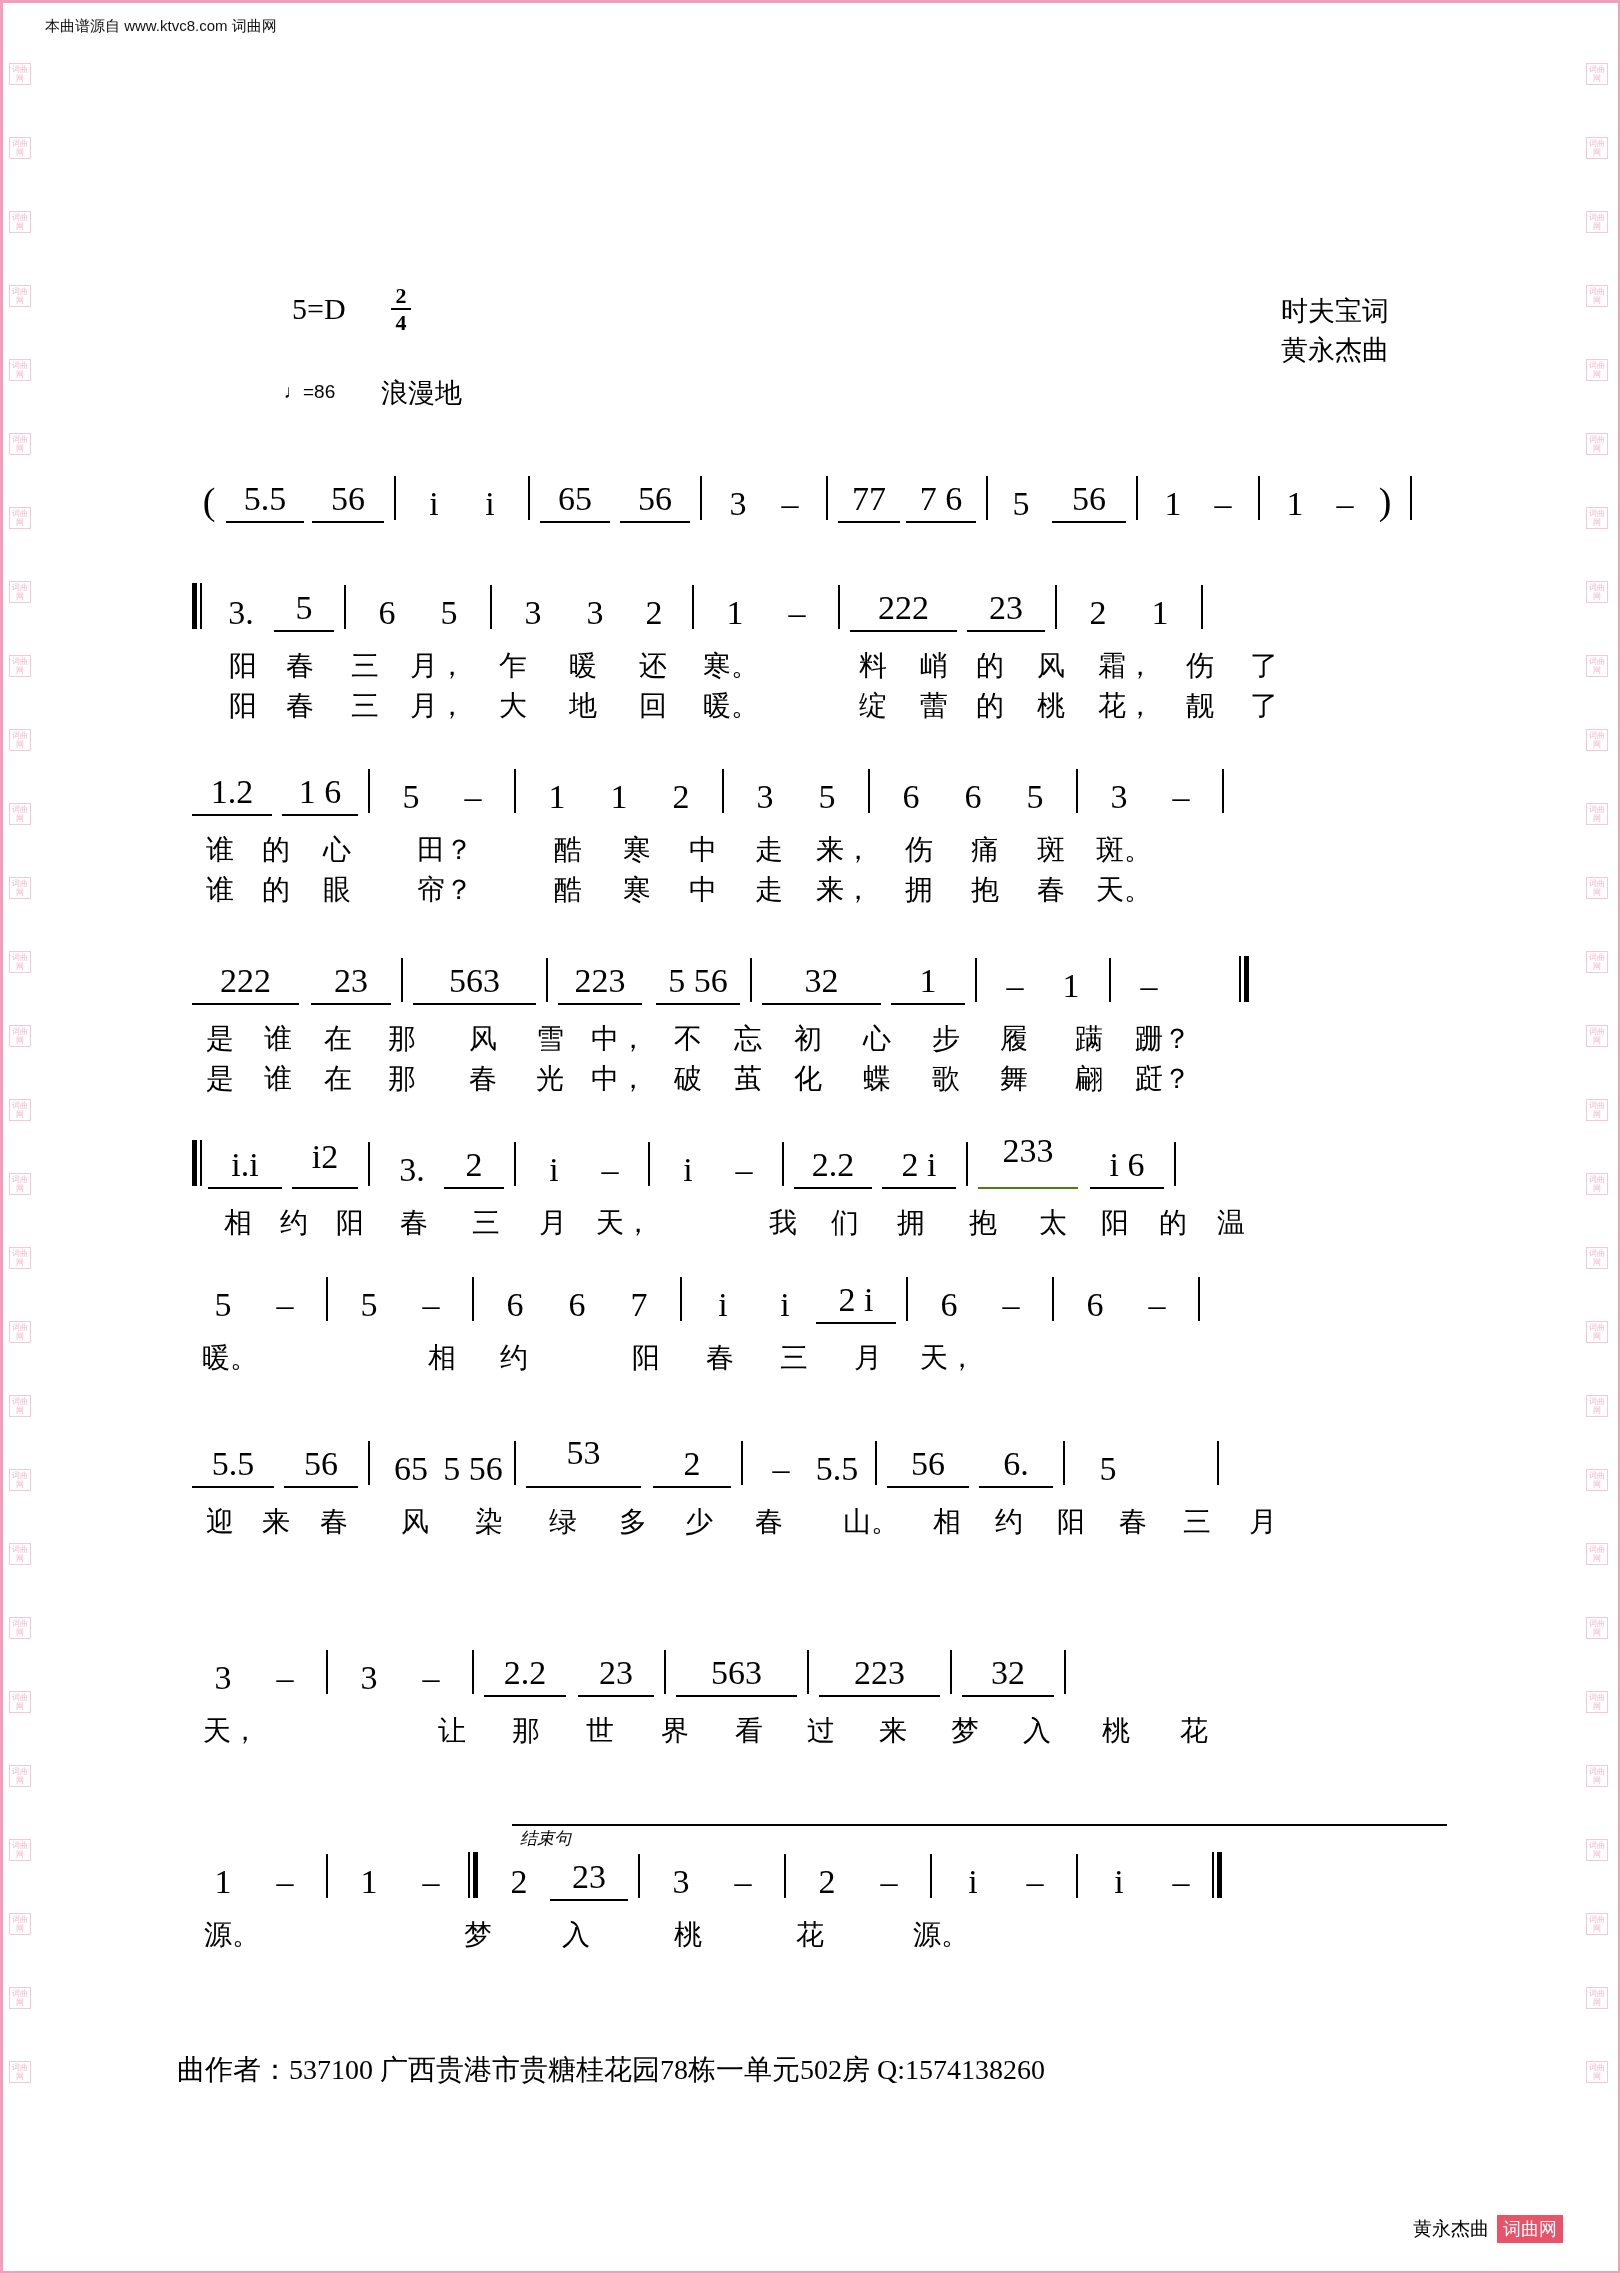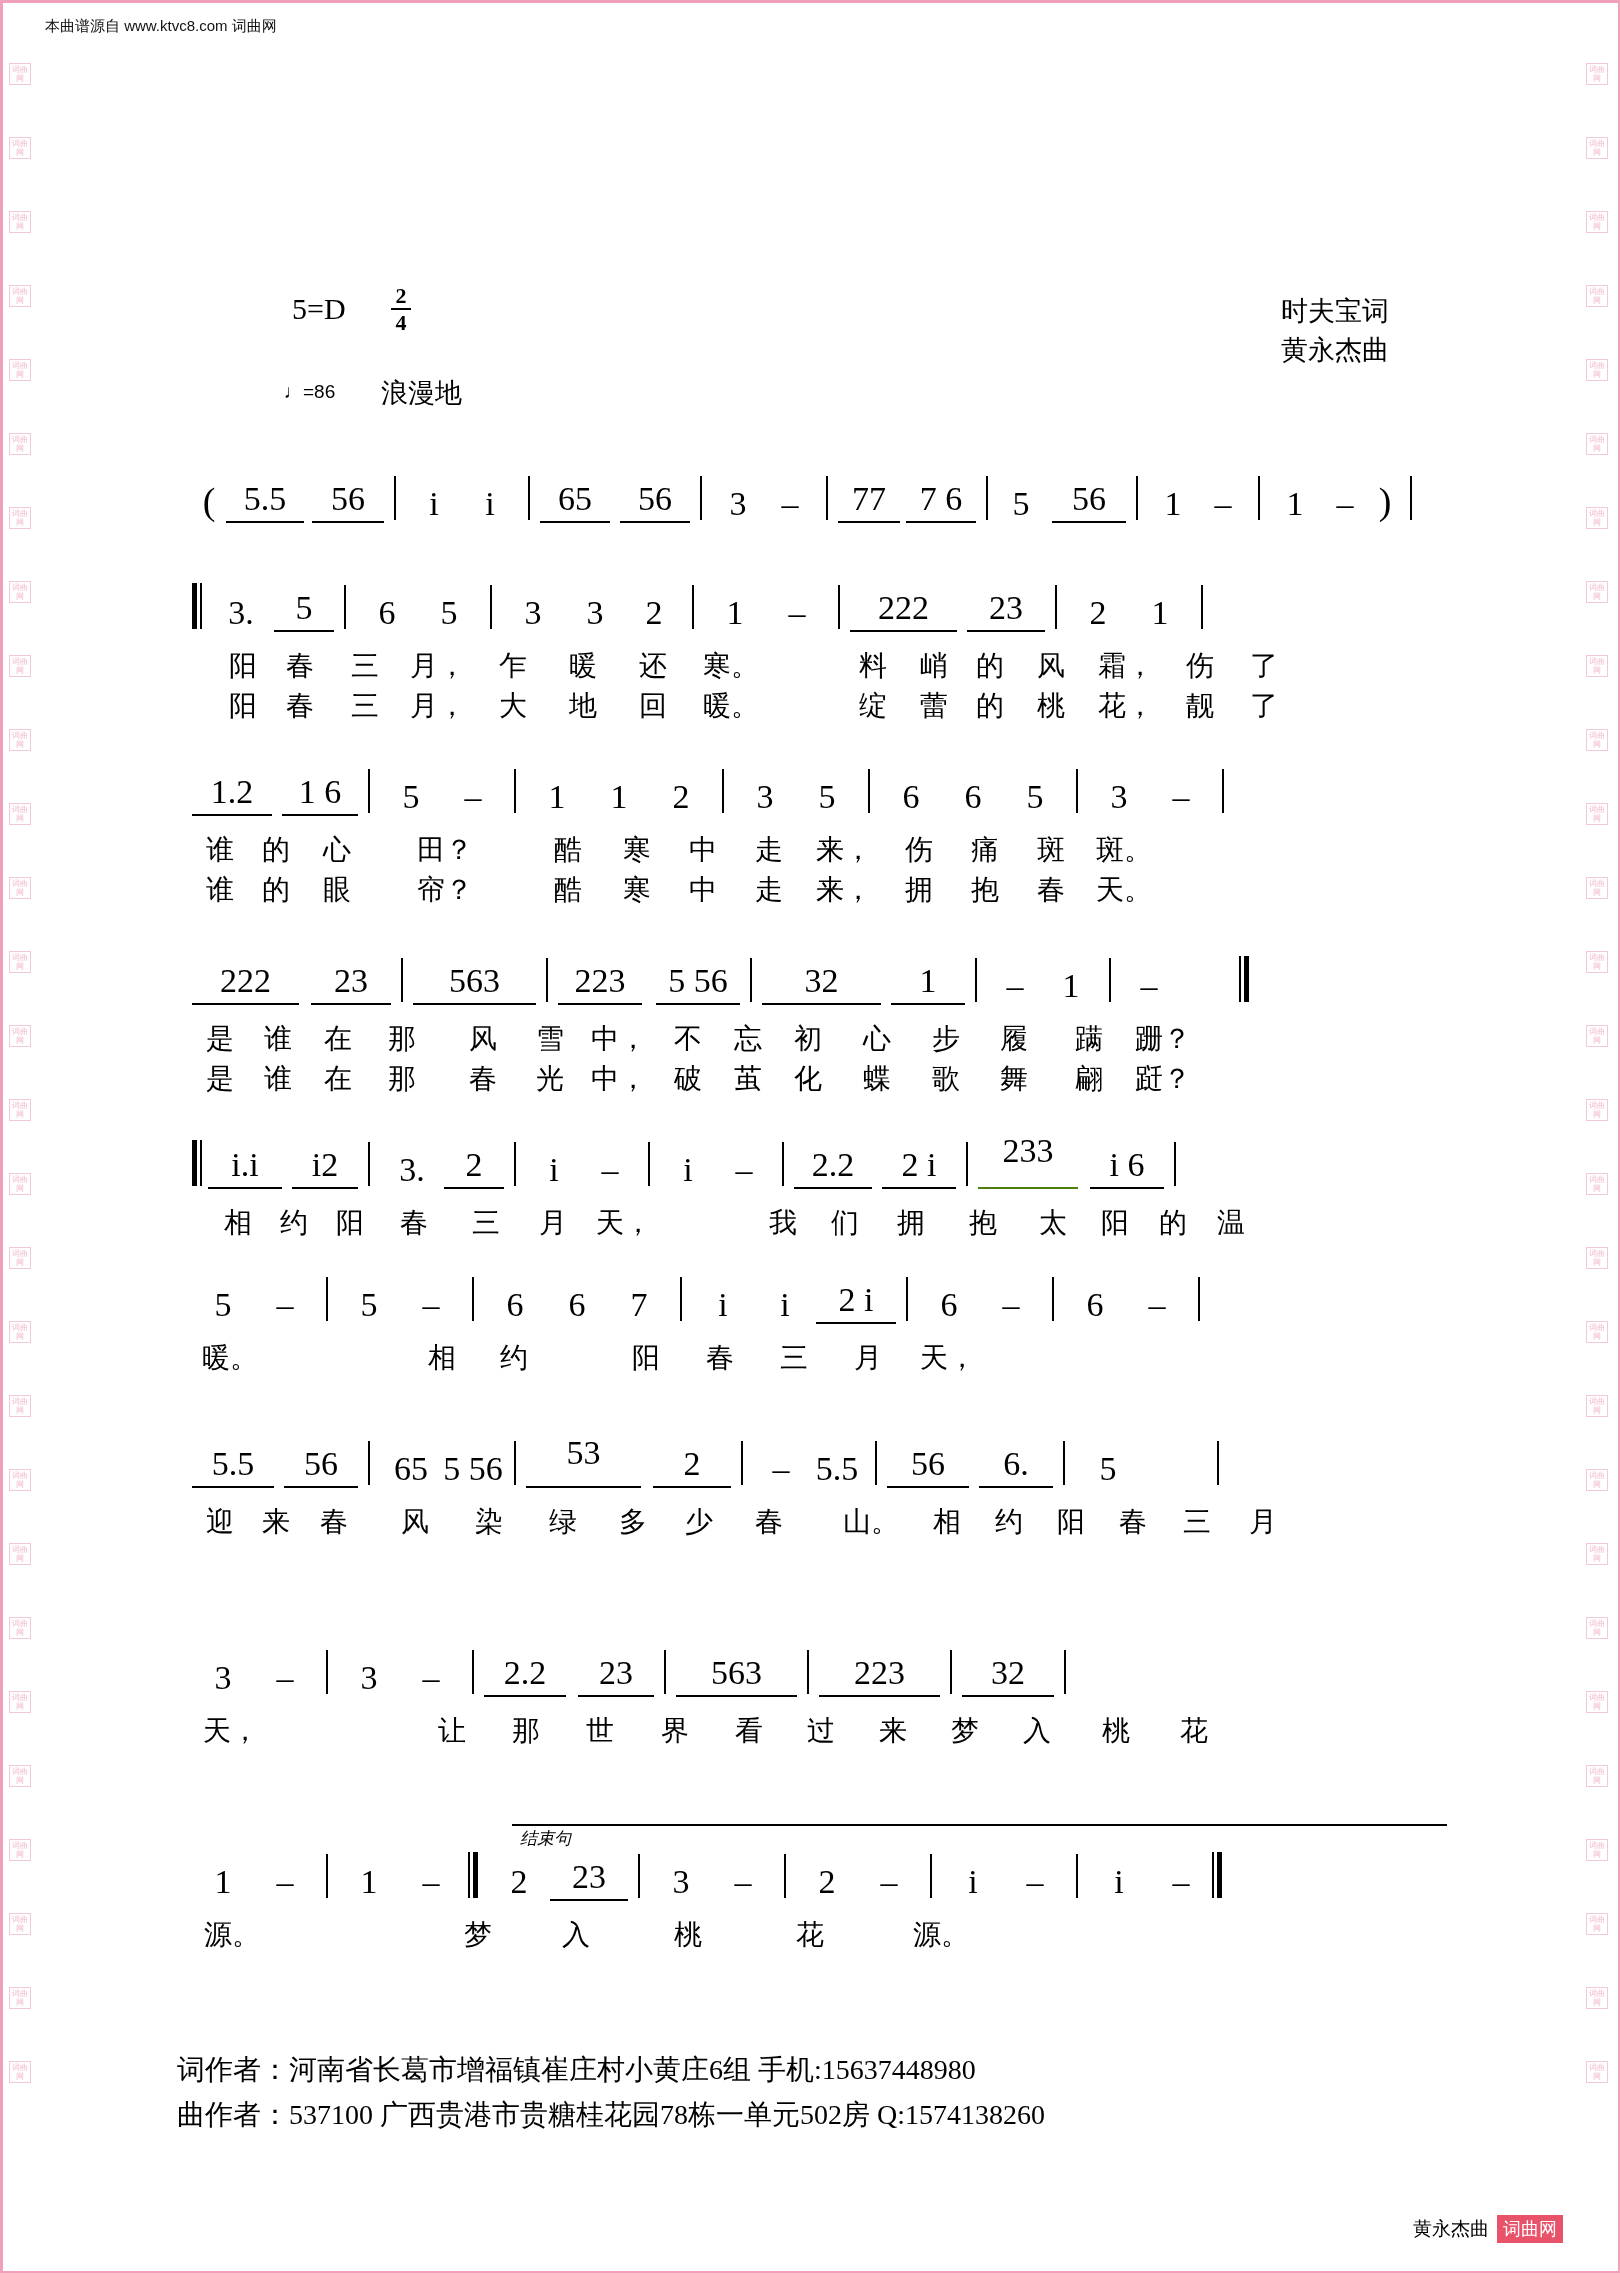--- a/index.html
+++ b/index.html
@@ -507,21 +507,21 @@
       <span class="lyr" style="width:76px;">舞</span>
       <span class="lyr" style="width:74px;">翩</span>
       <span class="lyr" style="width:74px;">跹？</span>
     </div>
   </div>
 
   <div class="system" style="top:1134px;">
     <div class="notes">
       <span class="repeat-start"></span>
       <span class="cell" style="width:74px;border-bottom:2px solid #000;padding-bottom:3px;">i.i</span>
-      <span class="cell" style="width:66px;border-bottom:2px solid #000;padding-bottom:3px;margin-left:10px;">i2</span>
+      <span class="cell" style="width:66px;border-bottom:2px solid #000;padding-bottom:11px;margin-left:10px;">i2</span>
       <span class="barline"></span>
       <span class="cell" style="width:64px;">3.</span>
       <span class="cell" style="width:60px;border-bottom:2px solid #000;padding-bottom:3px;">2</span>
       <span class="barline"></span>
       <span class="cell" style="width:56px;">i</span>
       <span class="cell" style="width:56px;">–</span>
       <span class="barline"></span>
       <span class="cell" style="width:56px;">i</span>
       <span class="cell" style="width:56px;">–</span>
       <span class="barline"></span>
@@ -692,21 +692,20 @@
       <span class="lyr" style="width:80px;">源。</span>
       <span class="lyr" style="width:78px;margin-left:167px;">梦</span>
       <span class="lyr" style="width:82px;margin-left:18px;">入</span>
       <span class="lyr" style="width:82px;margin-left:30px;">桃</span>
       <span class="lyr" style="width:82px;margin-left:40px;">花</span>
       <span class="lyr" style="width:92px;margin-left:44px;">源。</span>
     </div>
   </div>
 
   <div class="footer">
-    <div>词作者：河南省长葛市增福镇崔庄村小黄庄6组  手机:15637448980</div>
     <div>曲作者：537100  广西贵港市贵糖桂花园78栋一单元502房  Q:1574138260</div>
   </div>
 
   <div class="bottom-right">
     <span>黄永杰曲</span>
     <span class="br-badge">词曲网</span>
   </div>
 
 </div>
 

